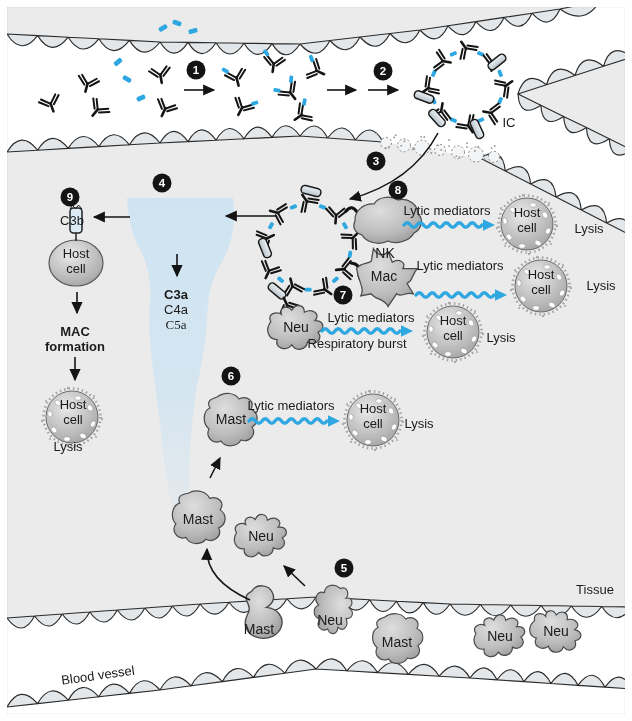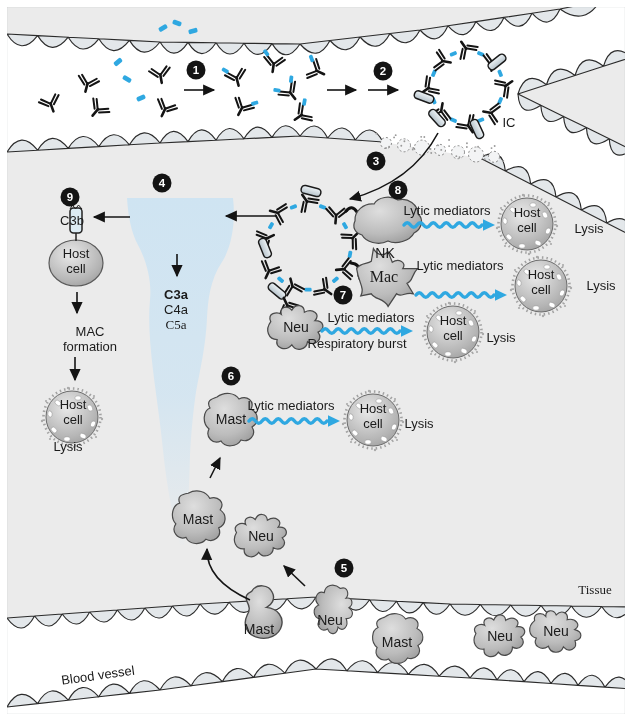--- a/index.html
+++ b/index.html
@@ -315,21 +315,21 @@
   <div class="badge" style="left:231px;top:376px;">6</div>
   <div class="badge" style="left:343px;top:295px;">7</div>
   <div class="badge" style="left:398px;top:190px;">8</div>
   <div class="badge" style="left:70px;top:197px;">9</div>
 
   <div class="lbl" style="left:509px;top:123px;">IC</div>
   <div class="lbl" style="left:72px;top:221px;">C3b</div>
   <div class="lbl" style="left:176px;top:295px;font-weight:bold;">C3a</div>
   <div class="lbl" style="left:176px;top:310px;">C4a</div>
   <div class="lbl" style="left:176px;top:325px;font-family:Liberation Serif, serif;">C5a</div>
-  <div class="lbl wrap" style="left:90px;top:340px;width:66px;">MAC formation</div>
+  <div class="lbl wrap" style="left:75px;top:340px;width:66px;font-weight:bold;">MAC formation</div>
 
   <div class="lbl" style="left:447px;top:211px;">Lytic mediators</div>
   <div class="lbl" style="left:460px;top:266px;">Lytic mediators</div>
   <div class="lbl" style="left:371px;top:318px;">Lytic mediators</div>
   <div class="lbl" style="left:357px;top:344px;">Respiratory burst</div>
   <div class="lbl" style="left:291px;top:406px;">Lytic mediators</div>
 
   <div class="lbl wrap" style="left:527px;top:221px;width:40px;">Host cell</div>
   <div class="lbl wrap" style="left:541px;top:283px;width:40px;">Host cell</div>
   <div class="lbl wrap" style="left:453px;top:329px;width:40px;">Host cell</div>
@@ -337,26 +337,26 @@
   <div class="lbl wrap" style="left:76px;top:262px;width:40px;">Host cell</div>
   <div class="lbl wrap" style="left:73px;top:413px;width:40px;">Host cell</div>
 
   <div class="lbl" style="left:589px;top:229px;">Lysis</div>
   <div class="lbl" style="left:601px;top:286px;">Lysis</div>
   <div class="lbl" style="left:501px;top:338px;">Lysis</div>
   <div class="lbl" style="left:419px;top:424px;">Lysis</div>
   <div class="lbl" style="left:68px;top:447px;">Lysis</div>
 
   <div class="lbl" style="left:385px;top:221px;font-size:14px;margin-top:33px;">NK</div>
-  <div class="lbl" style="left:384px;top:277px;font-size:16px;font-family:Liberation Serif, serif;">Mac</div>
+  <div class="lbl" style="left:384px;top:277px;font-size:14px;">Mac</div>
   <div class="lbl" style="left:296px;top:328px;font-size:14px;">Neu</div>
   <div class="lbl" style="left:231px;top:420px;font-size:14px;">Mast</div>
   <div class="lbl" style="left:198px;top:520px;font-size:14px;">Mast</div>
   <div class="lbl" style="left:261px;top:537px;font-size:14px;">Neu</div>
   <div class="lbl" style="left:259px;top:630px;font-size:14px;">Mast</div>
   <div class="lbl" style="left:330px;top:621px;font-size:14px;">Neu</div>
   <div class="lbl" style="left:397px;top:643px;font-size:14px;">Mast</div>
   <div class="lbl" style="left:500px;top:637px;font-size:14px;">Neu</div>
   <div class="lbl" style="left:556px;top:632px;font-size:14px;">Neu</div>
 
-  <div class="lbl" style="left:595px;top:590px;font-family:Liberation Serif, serif;">Tissue</div>
+  <div class="lbl" style="left:595px;top:590px;">Tissue</div>
   <div class="lbl rot" style="left:98px;top:676px;">Blood vessel</div>
 </div>
 
 </body></html>

